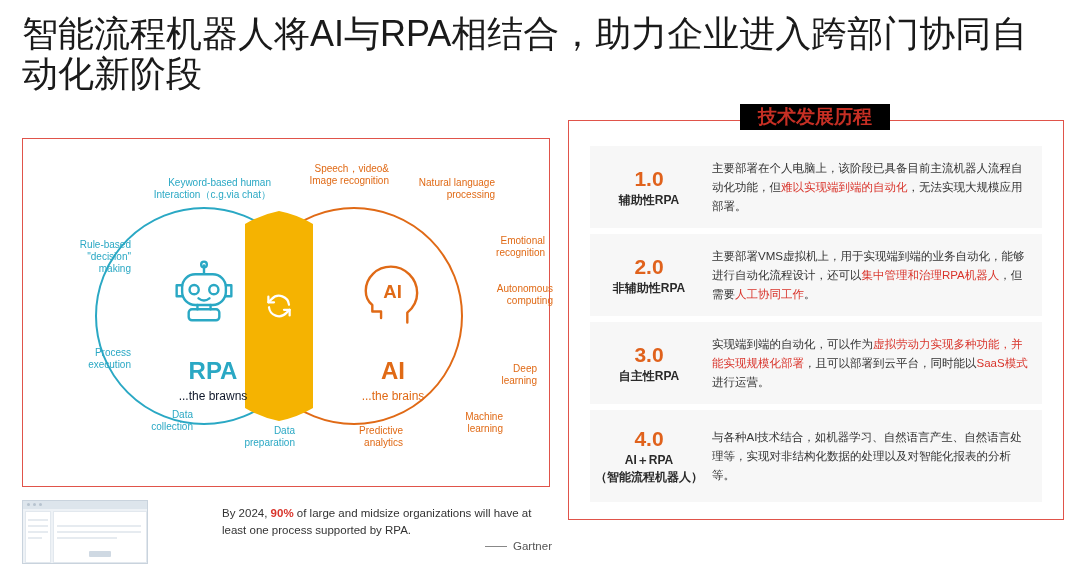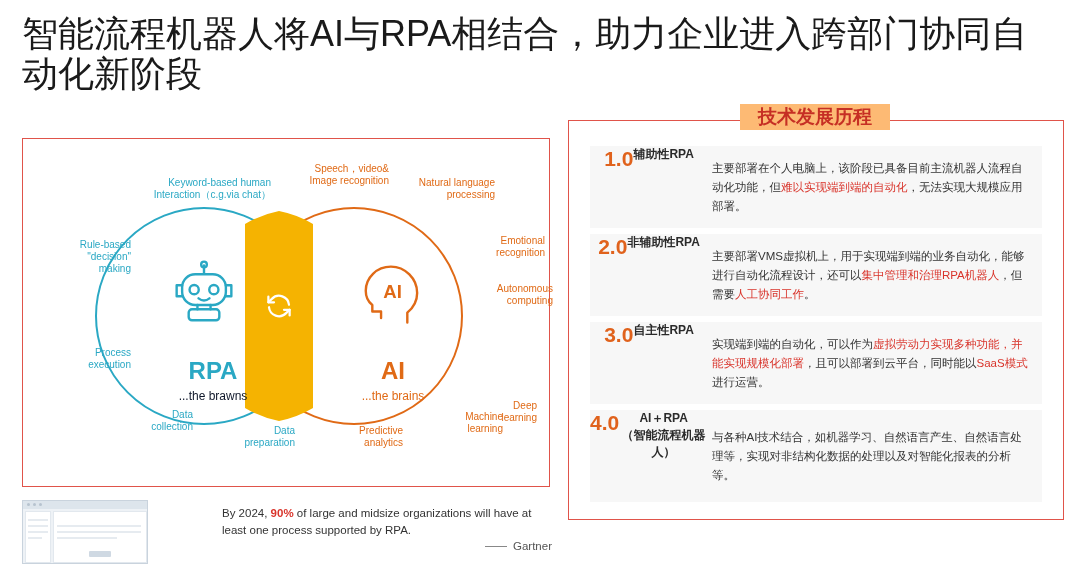--- a/index.html
+++ b/index.html
@@ -88,31 +88,31 @@
   .thumb-line{position:absolute;background:#e6ebf0;height:2px;}
   .thumb-btn{position:absolute;left:66px;top:50px;width:22px;height:6px;background:#cfd9e3;border-radius:1px;}
 
   
   .right-card{
     position:absolute;left:568px;top:120px;width:496px;height:400px;
     border:1px solid #e0534a;box-sizing:border-box;background:#fff;
   }
   .right-title{
     position:absolute;left:740px;top:104px;
-    background:#fdba74;padding:0 18px;
+    background:#000000;padding:0 18px;
     font-size:19px;font-weight:bold;color:#c62f24;
     text-align:center;white-space:nowrap;
   }
   .row{
     position:absolute;left:590px;width:452px;height:82px;
     background:#f7f7f7;box-sizing:border-box;
   }
   .row-left{
     position:absolute;left:0;top:0;width:118px;height:100%;
-    display:flex;justify-content:center;
+    display:flex;flex-direction:column;align-items:center;justify-content:center;
   }
   .row-num{font-size:21px;font-weight:bold;color:#e0621c;line-height:26px;}
   .row-kind{font-size:12px;font-weight:bold;color:#2a2a2a;line-height:17px;text-align:center;}
   .row-text{
     position:absolute;left:122px;top:0;width:318px;height:100%;
     display:flex;align-items:center;
     font-size:11.5px;line-height:19px;color:#333;
   }
   .hl{color:#d9342b;}
 </style>
@@ -182,21 +182,21 @@
 preparation</div>
 
     <div class="lbl lbl-orange" style="left:246px;top:24px;width:120px;white-space:pre-line;">Speech，video&amp;
 Image recognition</div>
     <div class="lbl lbl-orange" style="left:362px;top:38px;width:110px;white-space:pre-line;">Natural language
 processing</div>
     <div class="lbl lbl-orange" style="left:432px;top:96px;width:90px;white-space:pre-line;">Emotional
 recognition</div>
     <div class="lbl lbl-orange" style="left:440px;top:144px;width:90px;white-space:pre-line;">Autonomous
 computing</div>
-    <div class="lbl lbl-orange" style="left:434px;top:224px;width:80px;white-space:pre-line;margin-top:37px;">Deep
+    <div class="lbl lbl-orange" style="left:434px;top:224px;width:80px;white-space:pre-line;">Deep
 learning</div>
     <div class="lbl lbl-orange" style="left:390px;top:272px;width:90px;white-space:pre-line;">Machine
 learning</div>
     <div class="lbl lbl-orange" style="left:288px;top:286px;width:92px;white-space:pre-line;">Predictive
 analytics</div>
   </div>
 </div>
 
 <div class="thumb">
   <div class="thumb-bar"></div>

